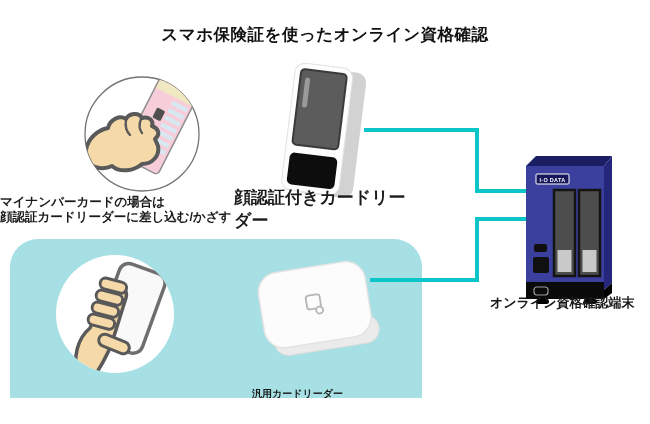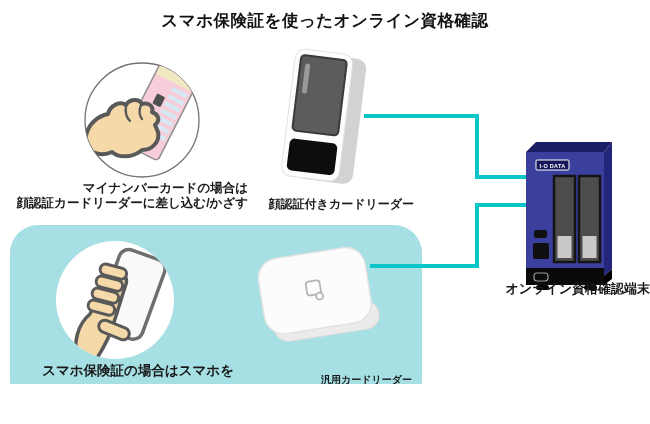--- a/index.html
+++ b/index.html
@@ -1,30 +1,31 @@
 <!DOCTYPE html>
 <html><head>
 <meta charset="utf-8">
 <style>
   html,body{margin:0;padding:0;background:#fff;}
   .canvas{
     position:relative;width:650px;height:384px;background:#ffffff;
     font-family:"Liberation Sans","DejaVu Sans",sans-serif;
     overflow:hidden;
+    margin-top:14px;
   }
   .title{
     position:absolute;left:0;top:10px;width:650px;text-align:center;
     font-size:16.5px;font-weight:bold;color:#111;letter-spacing:.5px;z-index:3;
   }
   .caption{
-    position:absolute;text-align:right;font-weight:bold;color:#1a1a1a;z-index:3;
+    position:absolute;text-align:left;font-weight:bold;color:#1a1a1a;z-index:3;
   }
   .caption .ln{display:block;}
   .cap-mynumber{left:0;top:181px;width:248px;font-size:12.5px;line-height:15px;}
-  .cap-facereader{left:234px;top:196px;width:180px;font-size:12px;}
+  .cap-facereader{left:234px;top:172px;width:180px;font-size:17px;}
   .cap-smartphone{left:16px;top:362px;width:218px;font-size:13.5px;line-height:17px;}
   .cap-generic{left:252px;top:373px;width:160px;font-size:10px;}
   .cap-terminal{left:490px;top:280px;width:160px;font-size:13px;}
   .section-box{
     position:absolute;left:10px;top:225px;width:412px;height:183px;
     border-radius:28px;z-index:1;
   }
   .abs{position:absolute;}
   .z2{z-index:2;} .z3{z-index:3;}
 </style>
@@ -136,20 +137,19 @@
   </svg>
 
   <div class="caption cap-mynumber">
     <span class="ln">マイナンバーカードの場合は</span>
     <span class="ln">顔認証カードリーダーに差し込む/かざす</span>
   </div>
 
   <div class="caption cap-facereader">顔認証付きカードリーダー</div>
 
   <div class="caption cap-smartphone">
-    <span class="ln">スマホ保険証の場合はスマホを</span>
   </div>
 
   <div class="caption cap-generic">汎用カードリーダー</div>
 
   <div class="caption cap-terminal">オンライン資格確認端末</div>
 
 </div>
 
 </body></html>

